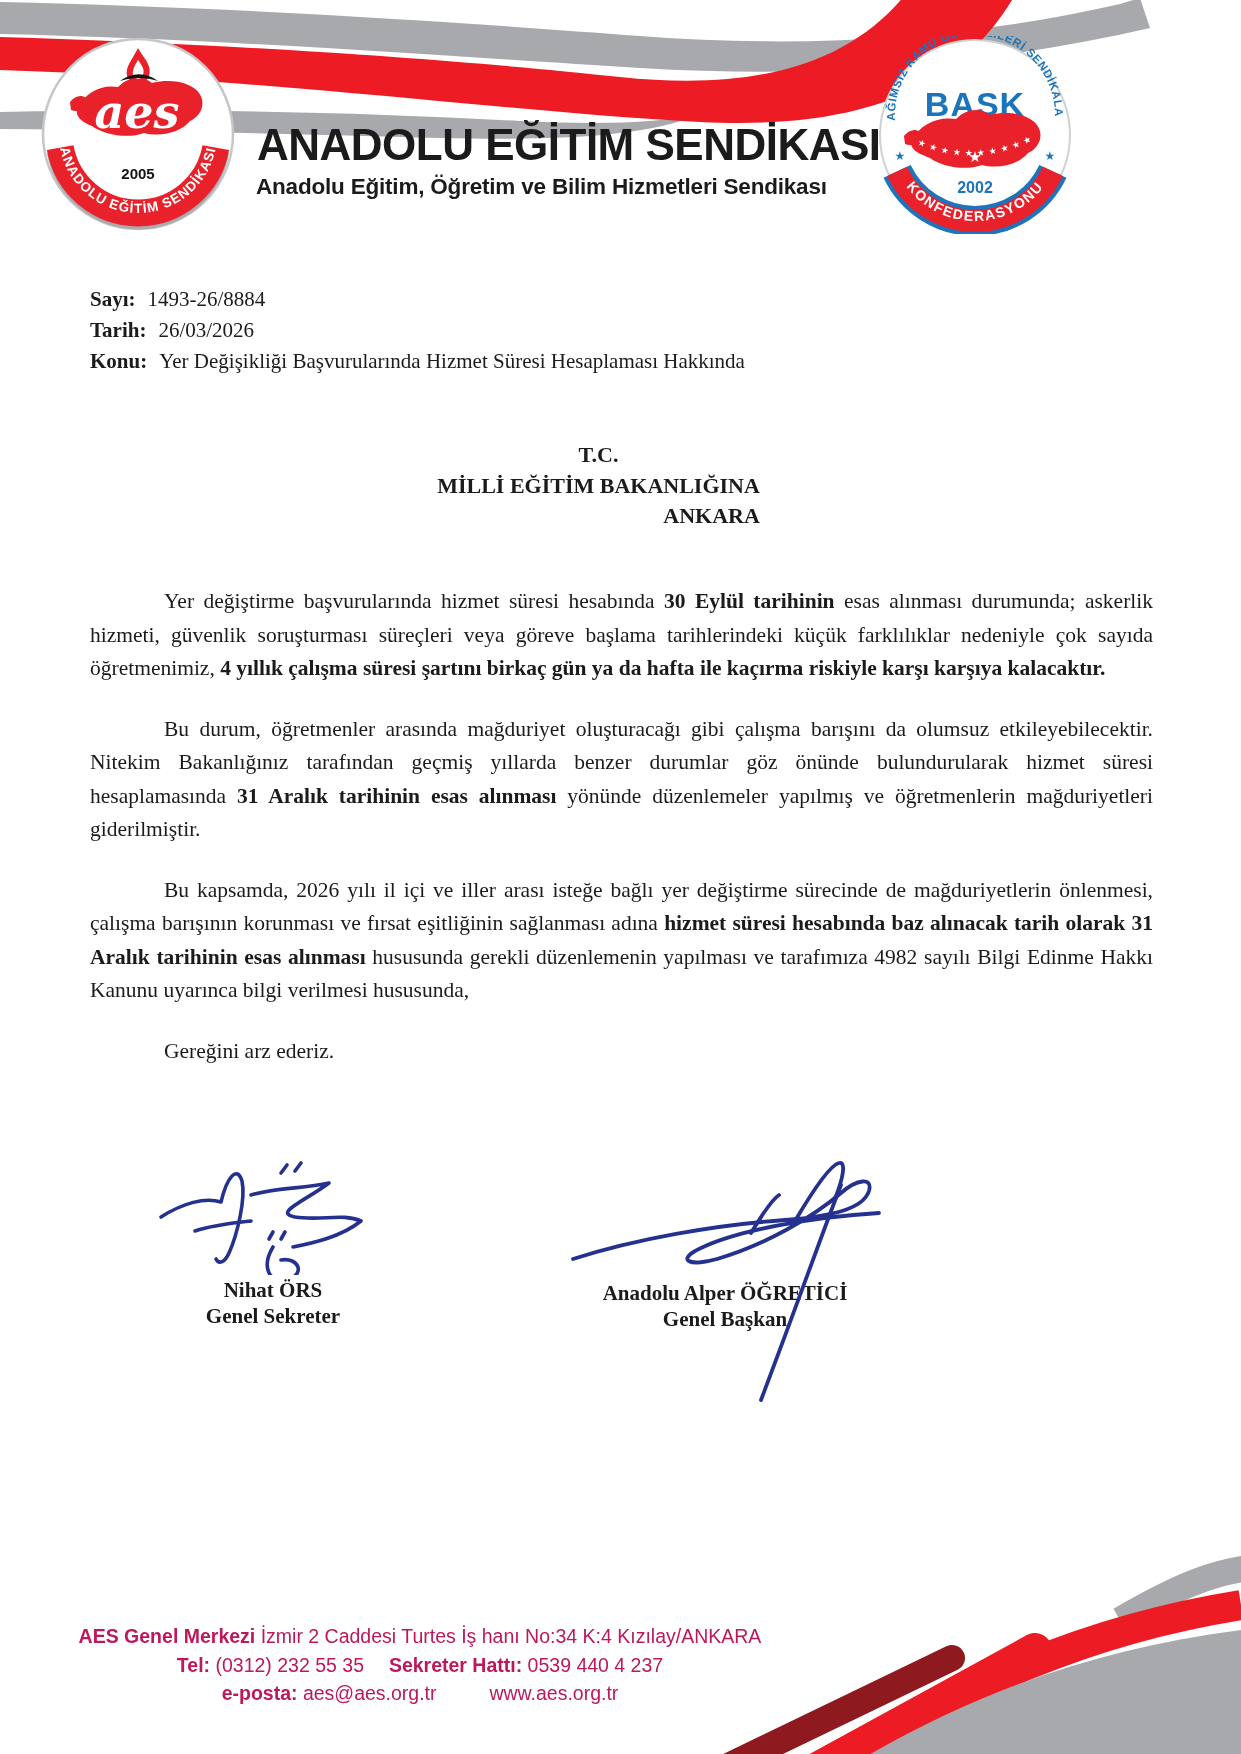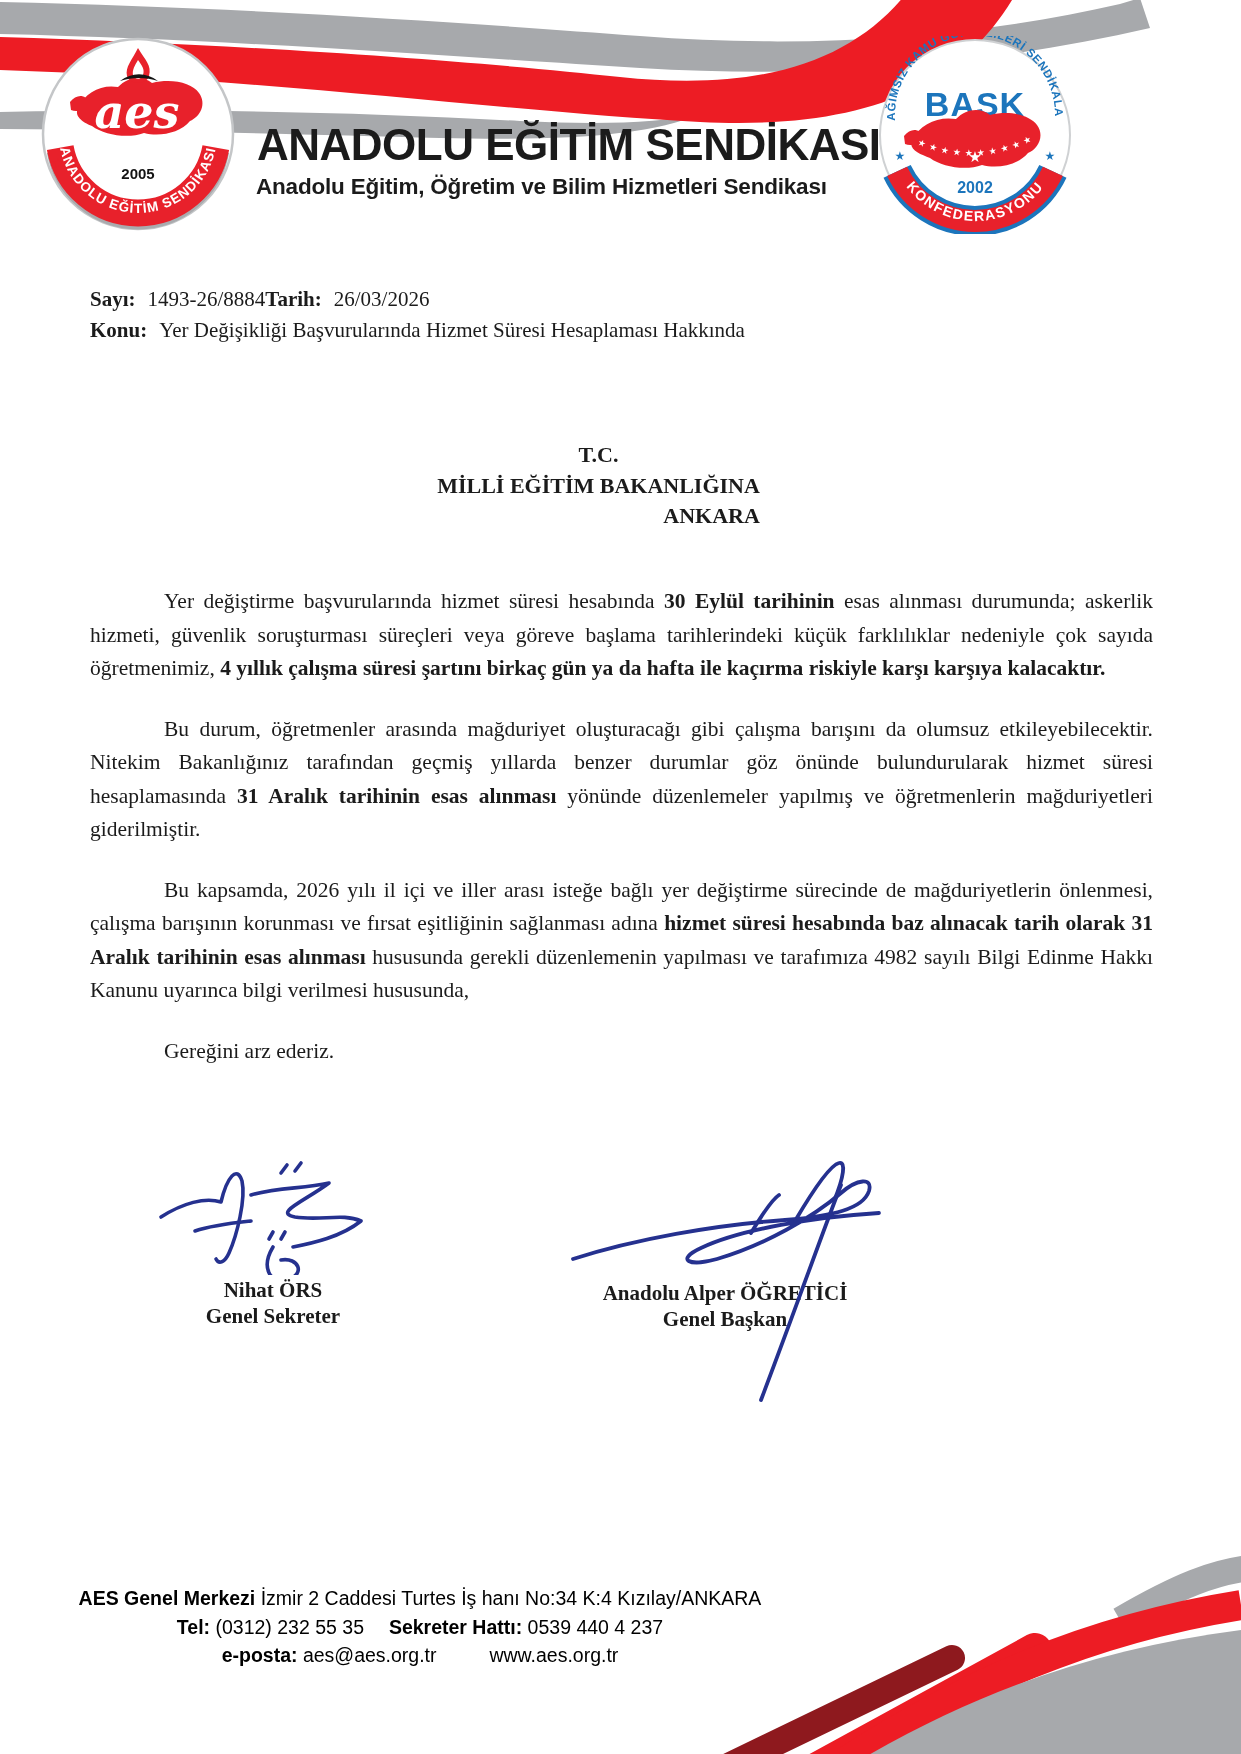--- a/index.html
+++ b/index.html
@@ -13,21 +13,21 @@
   #bottom-deco{left:541px;top:1534px;}
 
   
   .org-title{left:257px;top:120px;font-family:"Liberation Sans","DejaVu Sans",sans-serif;
              font-weight:bold;font-size:44px;letter-spacing:-0.5px;white-space:nowrap;}
   .org-subtitle{left:256px;top:174px;font-family:"Liberation Sans","DejaVu Sans",sans-serif;
              font-weight:bold;font-size:22.5px;letter-spacing:-0.2px;white-space:nowrap;}
 
   
   .meta{left:90px;top:284px;width:1063px;font-size:21px;line-height:31px;}
-  .meta-row{display:flex;}
+  .meta-row{display:flex;justify-content:space-between;flex-direction:column;}
   .lbl{font-weight:bold;}
   .meta-val{margin-left:12px;}
   .tarih{margin-right:88px;white-space:nowrap;}
 
   
   .recipient{left:0;top:440px;width:1241px;padding-left:30px;}
   .recipient-inner{width:fit-content;margin:0 auto;position:relative;left:-52px;
                    font-weight:bold;font-size:22px;line-height:30.5px;text-align:center;}
   .recipient-inner .r3{text-align:right;}
 
@@ -41,21 +41,21 @@
   .sig-block{top:1155px;text-align:center;font-weight:bold;font-size:21px;line-height:26px;}
   .sig-left{left:148px;width:250px;}
   .sig-right{left:565px;width:320px;}
   .sig-svg{pointer-events:none;}
   .sig-left .sig-svg{margin:0 auto;}
   .sig-right .name-wrap{margin-top:125px;}
   .sig-left  .name-wrap{margin-top:2px;}
   .sig-right .sig-svg{position:absolute;left:0;top:0;z-index:2;}
 
   
-  .footer-text{left:20px;top:1584px;width:800px;text-align:center;color:#000000;
+  .footer-text{left:20px;top:1622px;width:800px;text-align:center;color:#be185d;
                font-family:"Liberation Sans","DejaVu Sans",sans-serif;font-size:19.5px;line-height:28.5px;}
   .footer-text .fb{font-weight:bold;}
   .footer-text .gap{display:inline-block;width:42px;}
 </style>
 </head>
 <body>
 
 <svg id="top-deco" class="abs" width="1241" height="260" viewBox="0 0 1241 260">
   <path fill="#a7a9ac" d="M0,112 C180,108 360,112 520,121 C600,125 660,123 700,114 C650,136 560,141 440,138 C300,134 140,130 0,129 Z"></path>
   <path fill="#a7a9ac" d="M0,2 C260,8 480,24 640,36 C820,50 980,36 1120,4 L1140,-2 L1150,28 C1000,62 840,80 640,68 C470,58 250,40 0,34 Z"></path>

